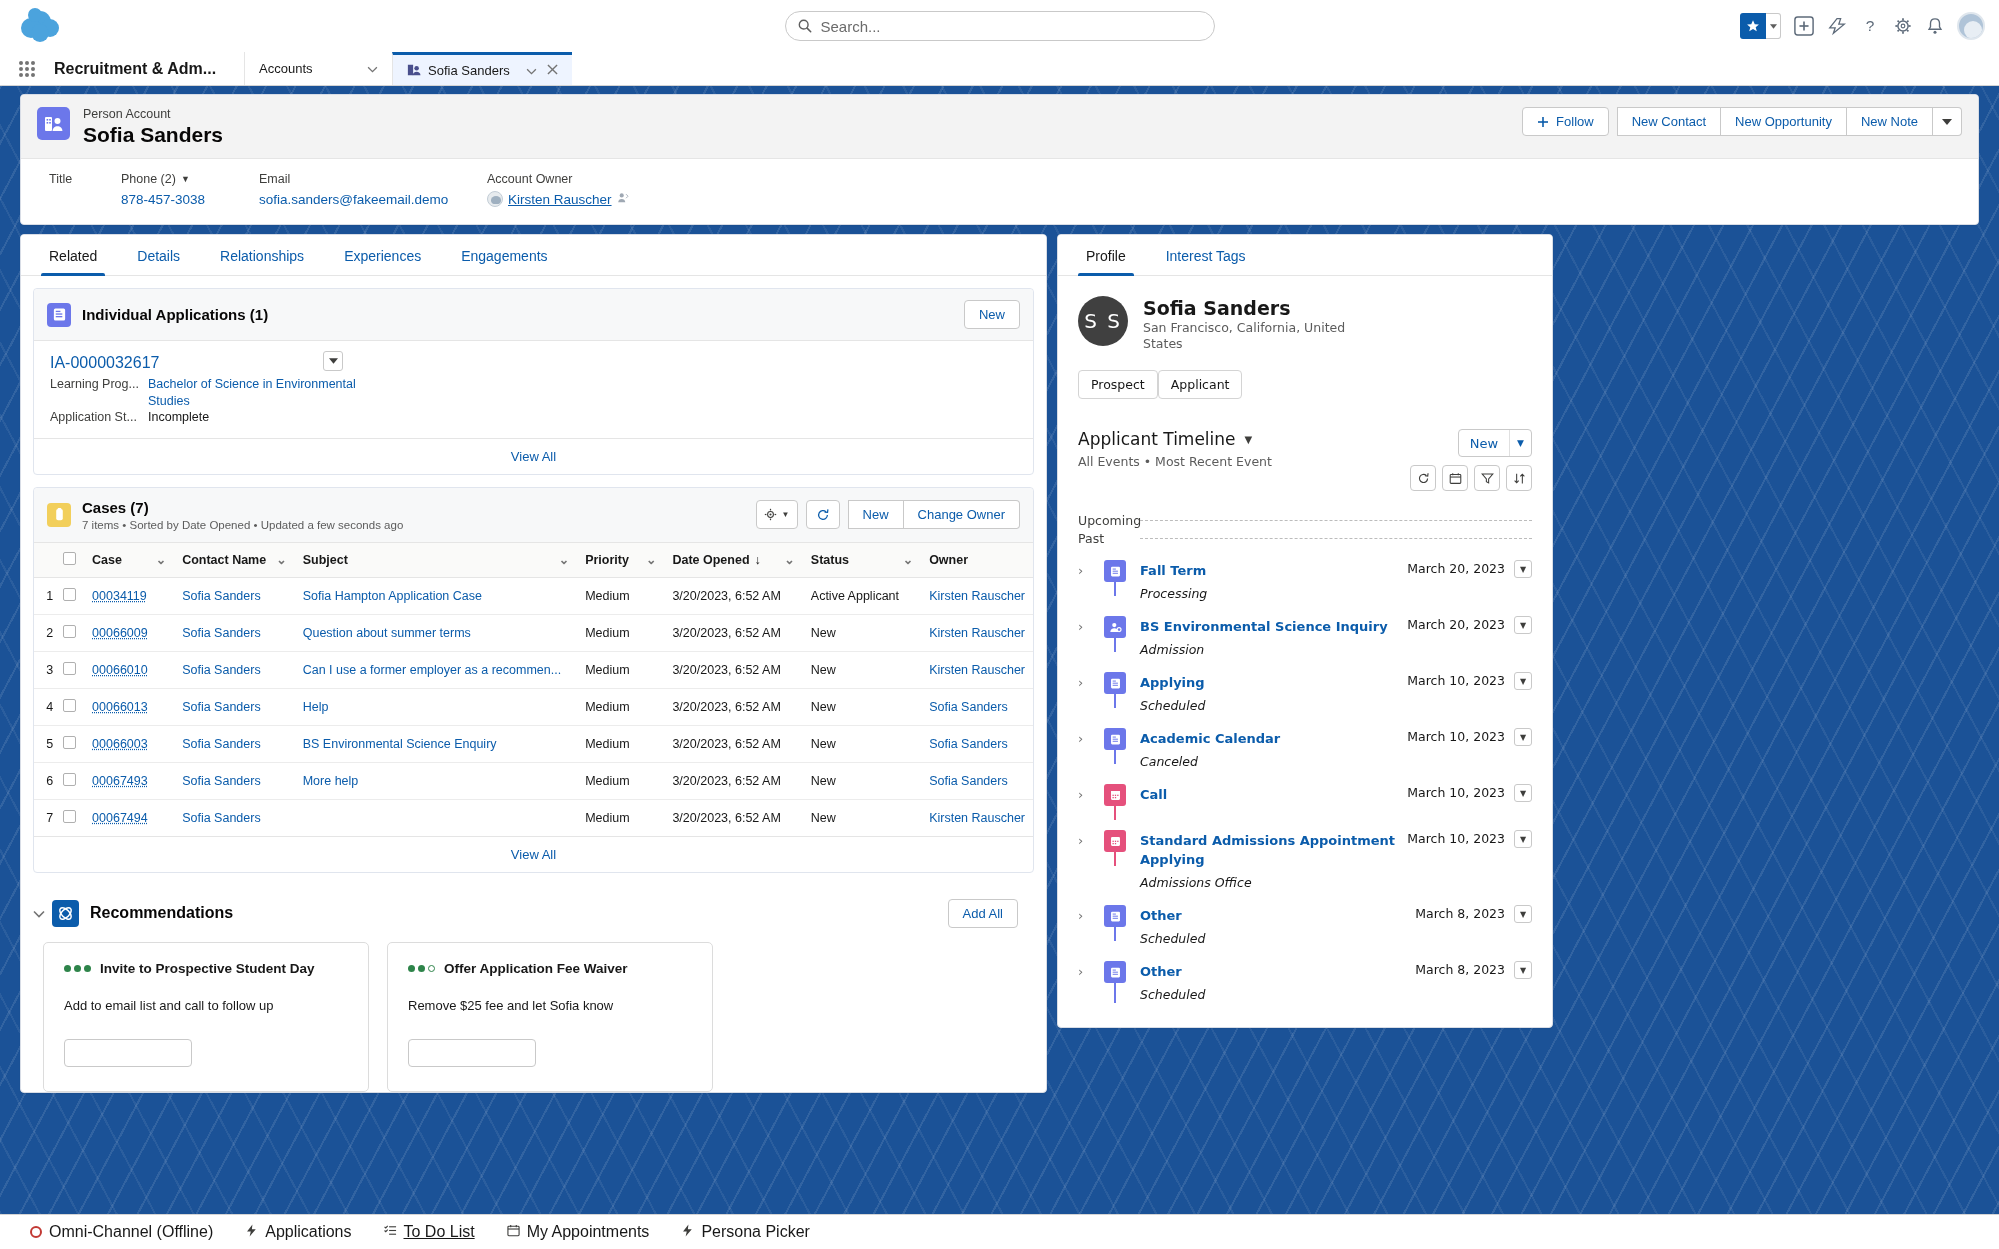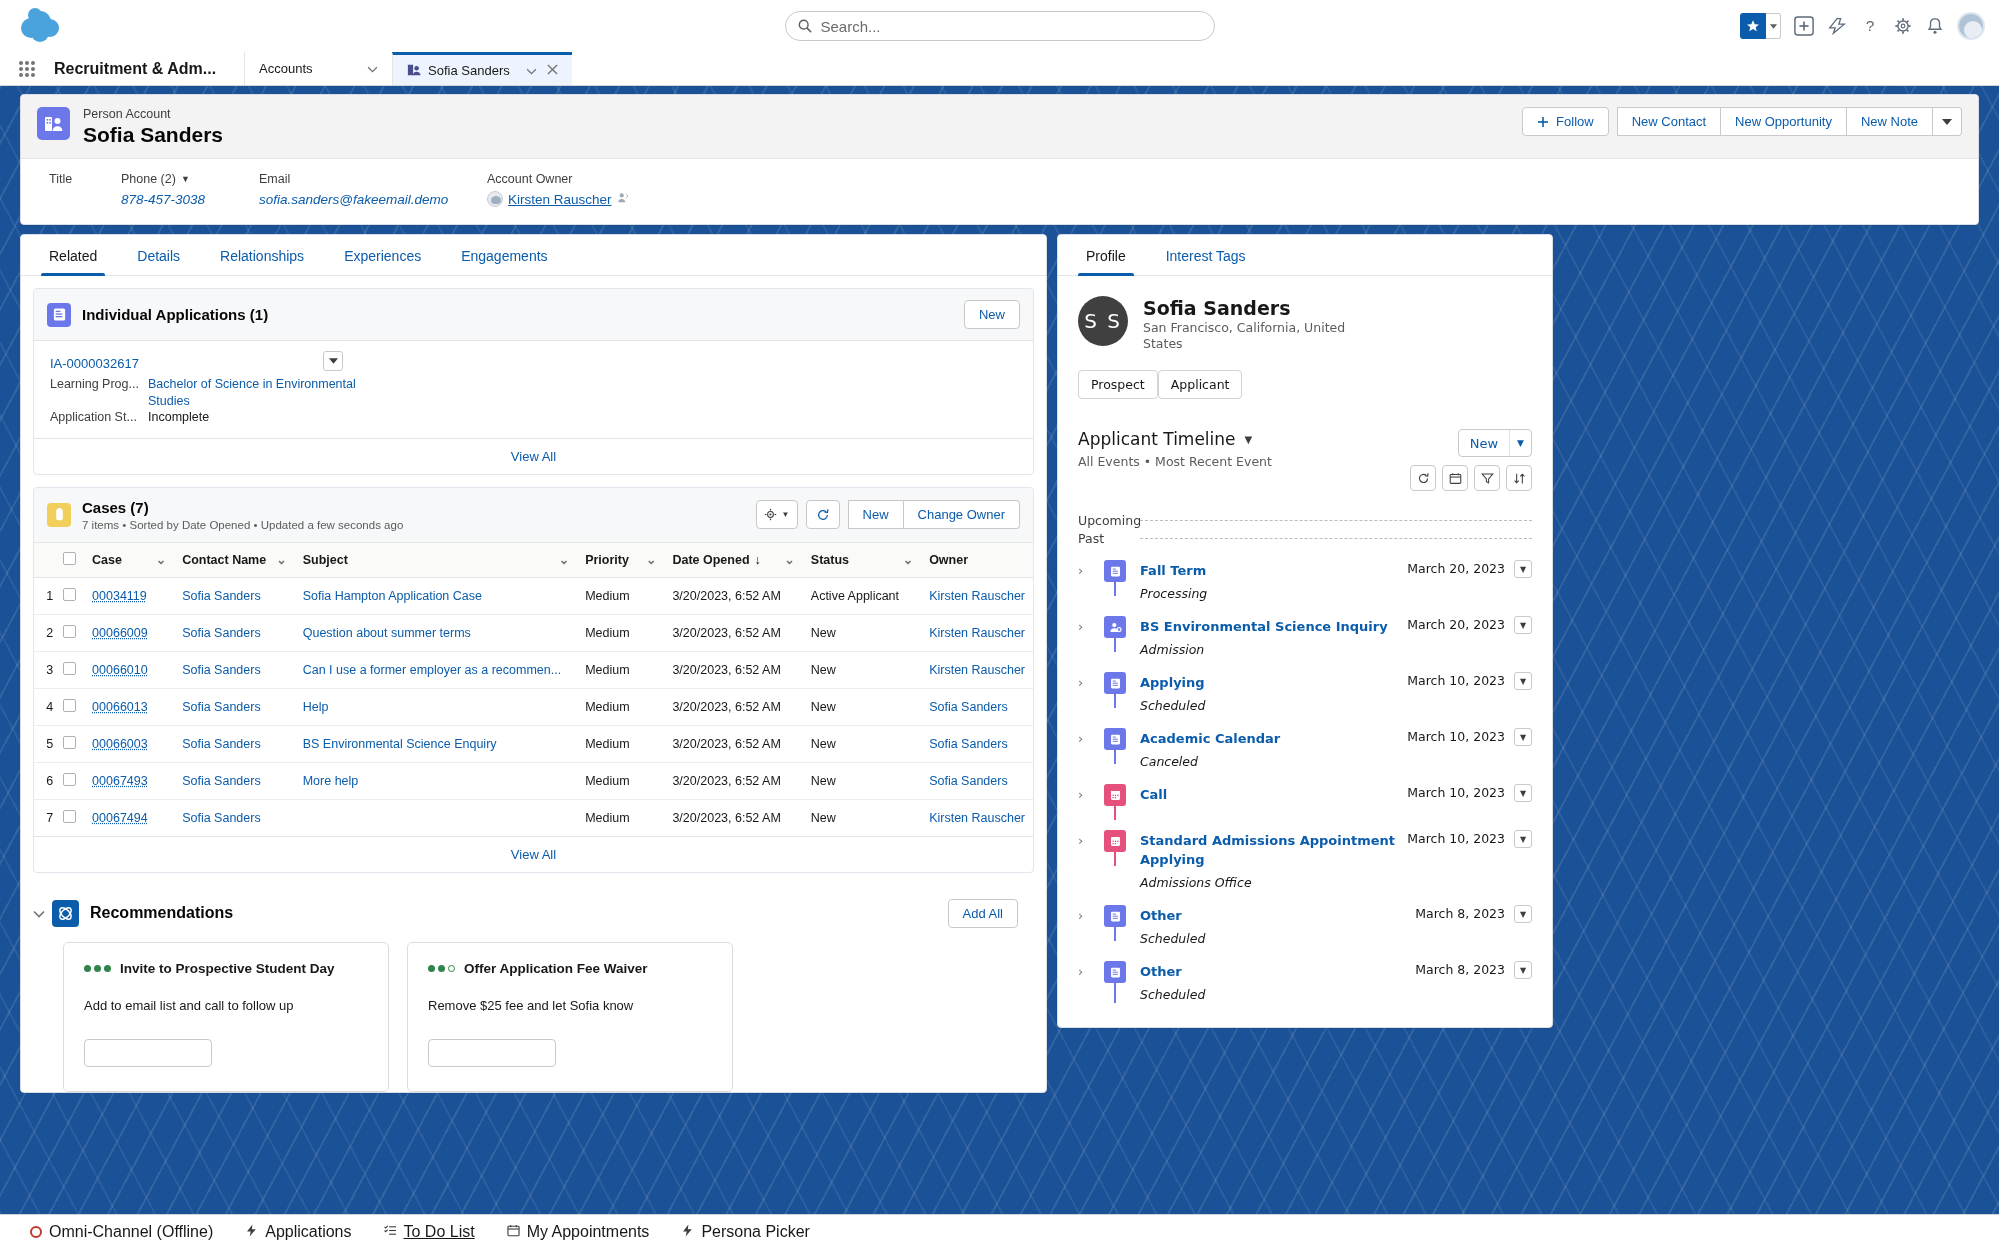--- a/index.html
+++ b/index.html
@@ -128,21 +128,21 @@
     display: flex; padding: 12px 16px 14px 28px; gap: 0; background: #fff;
     border-radius: 0 0 4px 4px;
   }
   .hl-field { padding-right: 26px; }
   .hl-field.f-title { width: 72px; }
   .hl-field.f-phone { width: 138px; }
   .hl-field.f-email { width: 228px; }
   .hl-lbl { font-size: 12.5px; color: #3e3e3c; line-height: 17px; display: flex; align-items: center; }
   .hl-lbl .dd { margin-left: 5px; font-size: 9px; color: #3e3e3c; }
   .hl-val { font-size: 13.5px; color: #181818; line-height: 20px; margin-top: 2px; }
-  .hl-val a { font-size: 13.5px; font-style: italic; }
+  .hl-val a { font-size: 13.5px; }
   .owner-line { display: flex; align-items: center; gap: 5px; margin-top: 2px; }
   .owner-av {
     width: 16px; height: 16px; border-radius: 50%; background: #e7ebee;
     border: 1px solid #c3cdd6; flex: 0 0 auto; position: relative;
   }
   .owner-av::after {
     content:''; position:absolute; left:3px; top:4px; width:10px; height:8px;
     border-radius:50% 50% 45% 45%; background:#9fb0c0;
   }
   .owner-line a { text-decoration: underline; font-size: 13.5px; }
@@ -185,21 +185,21 @@
     width: 24px; height: 24px; border-radius: 4px; display: flex;
     align-items: center; justify-content: center; margin-right: 11px; flex: 0 0 auto;
   }
   .card-ico.apps { background: #6c77ea; }
   .card-ico.cases { background: #f2cf5b; }
   .card-title { font-size: 15px; font-weight: bold; color: #080707; }
   .card-sub { font-size: 11.5px; color: #5c5c5c; margin-top: 3px; }
   .card-actions { margin-left: auto; display: flex; align-items: center; gap: 0; }
 
   .app-row { padding: 13px 16px 12px 16px; position: relative; }
-  .app-link { font-size: 13px; }
+  .app-link { font-size: 16px; }
   .app-caret {
     position: absolute; right: 690px; top: 10px; width: 20px; height: 20px;
     border: 1px solid #c9c9c9; border-radius: 3px; background: #fff;
     display: flex; align-items: center; justify-content: center; cursor: pointer;
   }
   .app-fields { margin-top: 4px; }
   .app-field { display: flex; font-size: 12.5px; line-height: 16.5px; }
   .app-field .k { width: 98px; color: #3e3e3c; flex: 0 0 auto; }
   .app-field .v { color: #181818; max-width: 220px; }
   .app-field .v a { font-size: 12.5px; }
@@ -232,21 +232,21 @@
   .cell-link.ul { text-decoration: underline; text-decoration-style: dotted; }
 
   
   .rec-hd { display: flex; align-items: center; padding: 14px 16px 8px 12px; }
   .rec-chev { color: #747474; margin-right: 7px; font-size: 13px; }
   .rec-ico {
     width: 27px; height: 27px; border-radius: 4px; background: #0b5cab;
     display: flex; align-items: center; justify-content: center; margin-right: 11px;
   }
   .rec-title { font-size: 16px; font-weight: bold; color: #080707; }
-  .rec-cards { display: flex; gap: 18px; padding: 6px 16px 0 42px; }
+  .rec-cards { display: flex; gap: 18px; padding: 6px 16px 0 22px; }
   .rec-card {
     width: 326px; border: 1px solid #dcdcdc; border-radius: 5px; background: #fff;
     padding: 18px 20px; height: 150px;
   }
   .rec-card-hd { display: flex; align-items: center; gap: 9px; }
   .dots { display: flex; gap: 3px; }
   .dots i { width: 7px; height: 7px; border-radius: 50%; background: #2e844a; display: block; }
   .dots i.off { background: #fff; border: 1px solid #2e844a; }
   .rec-card-title { font-size: 13.5px; font-weight: bold; color: #181818; }
   .rec-card-body { font-size: 13px; color: #181818; margin-top: 22px; }

